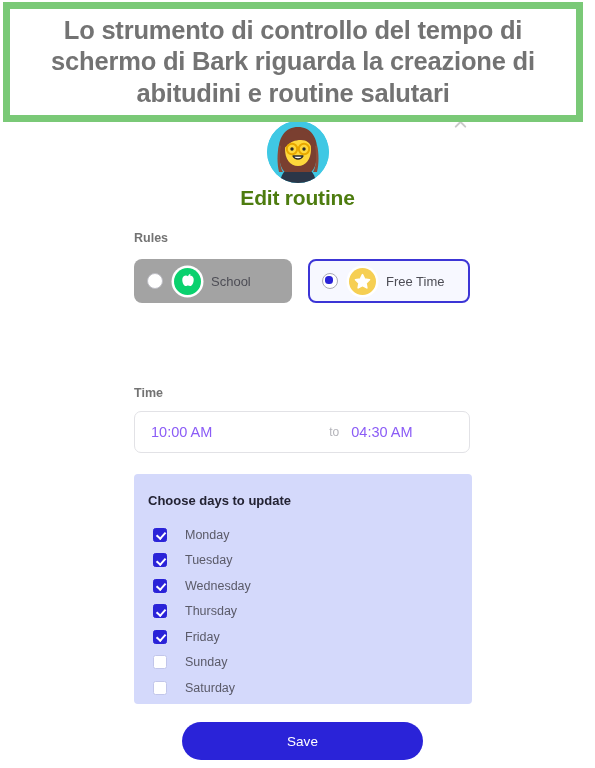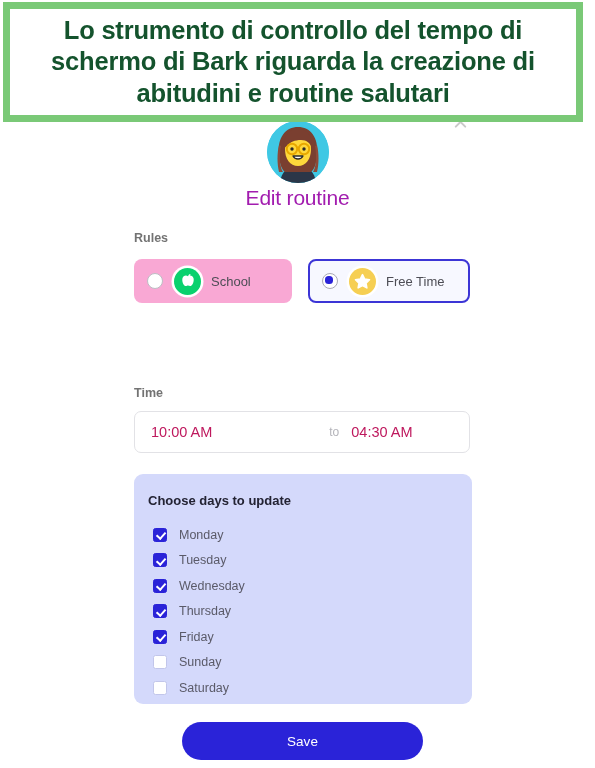--- a/index.html
+++ b/index.html
@@ -25,21 +25,21 @@
     height: 120px;
     box-sizing: border-box;
     border: 7px solid #7ac977;
     background: #ffffff;
     display: flex;
     align-items: center;
     justify-content: center;
     z-index: 30;
   }
   #caption-text {
-    color: #14532d;
+    color: #737373;
     font-weight: bold;
     font-size: 25.5px;
     line-height: 1.22;
     text-align: center;
     letter-spacing: -0.2px;
     padding: 0 8px;
     white-space: pre-line;
   }
 
   
@@ -90,22 +90,22 @@
   }
 
   
   #page-title {
     position: absolute;
     top: 186px;
     left: 0;
     width: 595px;
     text-align: center;
     font-size: 21px;
-    font-weight: normal;
-    color: #a21caf;
+    font-weight: bold;
+    color: #4d7c0f;
     letter-spacing: -0.2px;
   }
 
   
   .section-label {
     position: absolute;
     font-size: 12.5px;
     font-weight: bold;
     color: #737373;
     left: 134px;
@@ -115,21 +115,21 @@
 
   
   .rule-card {
     position: absolute;
     box-sizing: border-box;
     height: 44px;
     border-radius: 8px;
     display: flex;
     align-items: center;
     padding-left: 12px;
-    background: #f9a8d4;
+    background: #a3a3a3;
     border: 1px solid transparent;
   }
   .rule-card.selected {
     background: #f7f8ff;
     border: 2px solid #3c35d6;
   }
   #rule-school  { left: 134px; top: 259px; width: 158px; }
   #rule-free    { left: 308px; top: 259px; width: 162px; }
   #rule-bedtime { left: 134px; top: 312px; width: 158px; }
 
@@ -182,39 +182,39 @@
     height: 42px;
     box-sizing: border-box;
     border: 1px solid #e2e2e6;
     border-radius: 7px;
     background: #ffffff;
     display: flex;
     align-items: center;
   }
   .time-val {
     font-size: 14.5px;
-    color: #be185d;
+    color: #8b5cf6;
   }
   #time-start { margin-left: 16px; }
   #time-sep {
     margin-left: 117px;
     font-size: 12px;
     color: #b4b4ba;
   }
   #time-end { margin-left: 12px; }
 
   
   #days-panel {
     position: absolute;
     left: 134px;
     top: 474px;
     width: 338px;
     height: 230px;
     box-sizing: border-box;
-    border-radius: 9px;
+    border-radius: 4px;
     background: #d4d9fb;
     padding: 19px 12px 0 14px;
   }
   #days-title {
     font-size: 13px;
     font-weight: bold;
     color: #232333;
     margin-bottom: 14px;
   }
   .day-row {
@@ -242,21 +242,21 @@
     position: absolute;
     left: 4.4px;
     top: 1.4px;
     width: 3.6px;
     height: 7.4px;
     border: solid #ffffff;
     border-width: 0 2px 2px 0;
     transform: rotate(42deg);
   }
   .day-label {
-    margin-left: 12px;
+    margin-left: 18px;
     font-size: 12.5px;
     color: #5a5a68;
   }
 
   
   #save-button {
     position: absolute;
     left: 182px;
     top: 722px;
     width: 241px;

